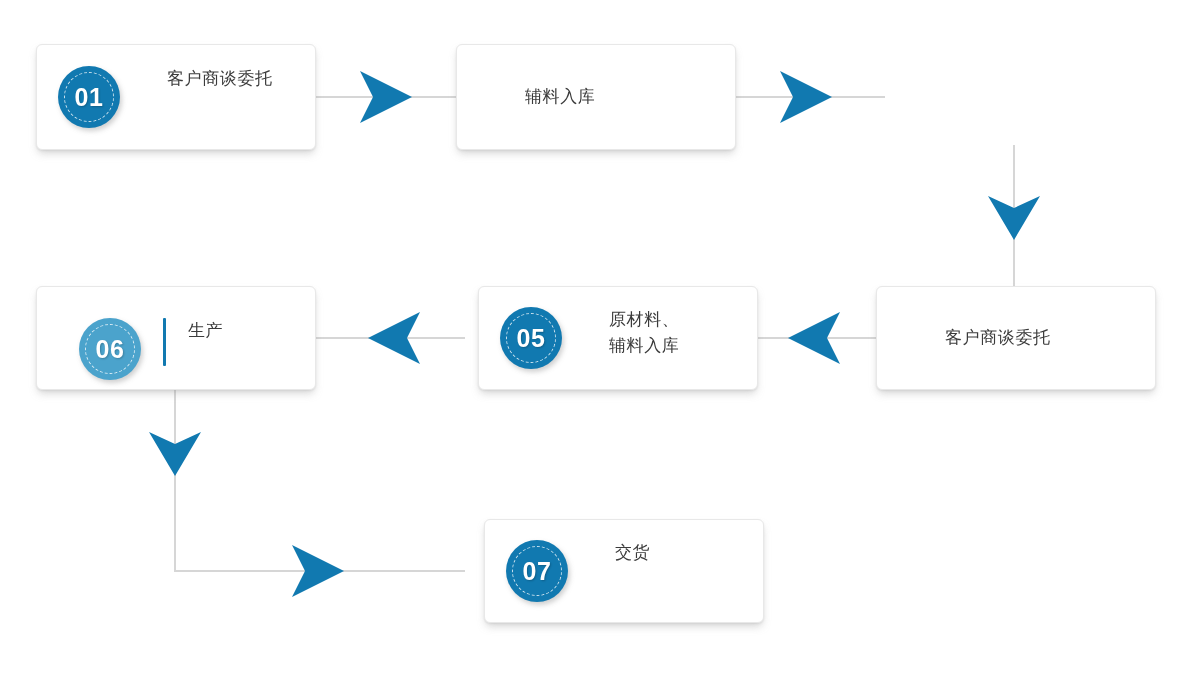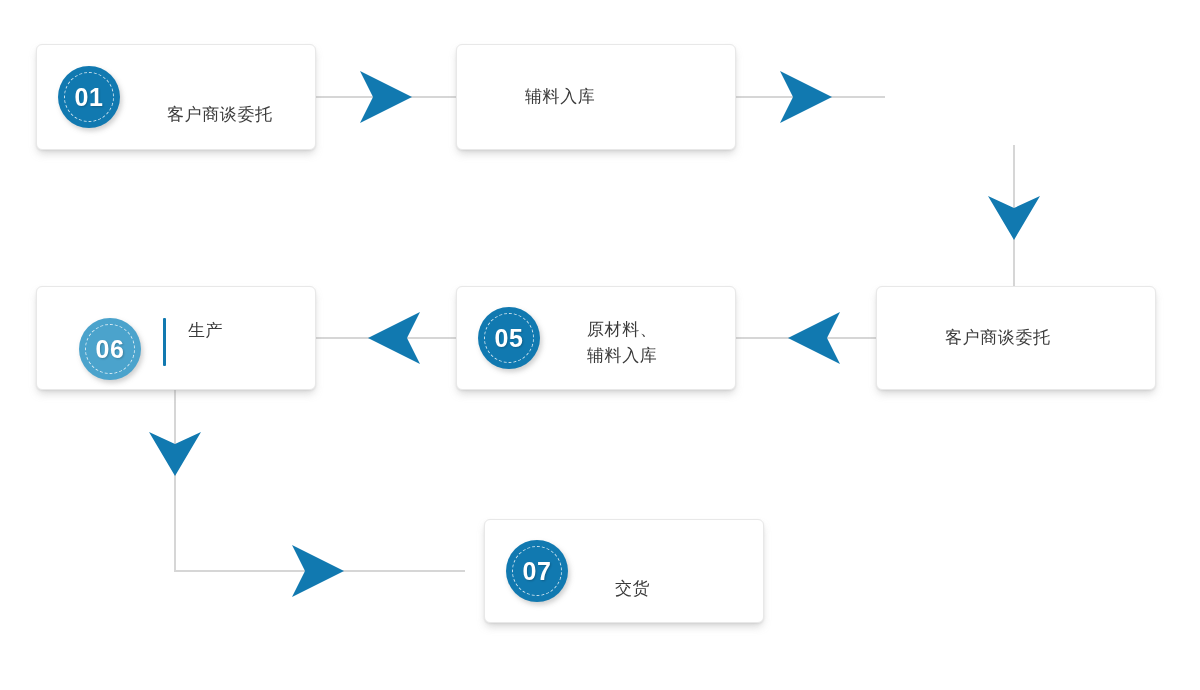--- a/index.html
+++ b/index.html
@@ -40,21 +40,21 @@
     border-radius: 6px;
     box-shadow: 0 5px 9px -2px rgba(140,140,140,0.38),
                 0 1px 2px rgba(160,160,160,0.20);
     z-index: 3;
     display: flex;
     align-items: center;
   }
 
   .card-inner {
     display: flex;
-    align-items: flex-end;
+    align-items: flex-start;
     width: 100%;
     padding-left: 21px;
     box-sizing: border-box;
   }
   .card-inner.top-align {
     align-items: flex-start;
     padding-top: 22px;
     padding-left: 42px;
   }
 
@@ -172,21 +172,21 @@
   </div>
 
 
   <div class="card" style="left:876px; top:286px; width:280px; height:104px;">
     <div class="card-inner">
       <div class="divider"></div>
       <div class="label">客户商谈委托</div>
     </div>
   </div>
 
-  <div class="card" style="left:456px; top:286px; width:280px; height:104px;">
+  <div class="card" style="left:478px; top:286px; width:280px; height:104px;">
     <div class="card-inner">
       <div class="badge dark">
         <span class="badge-num">05</span>
       </div>
       <div class="divider"></div>
       <div class="label">原材料、
 辅料入库</div>
     </div>
   </div>
 

